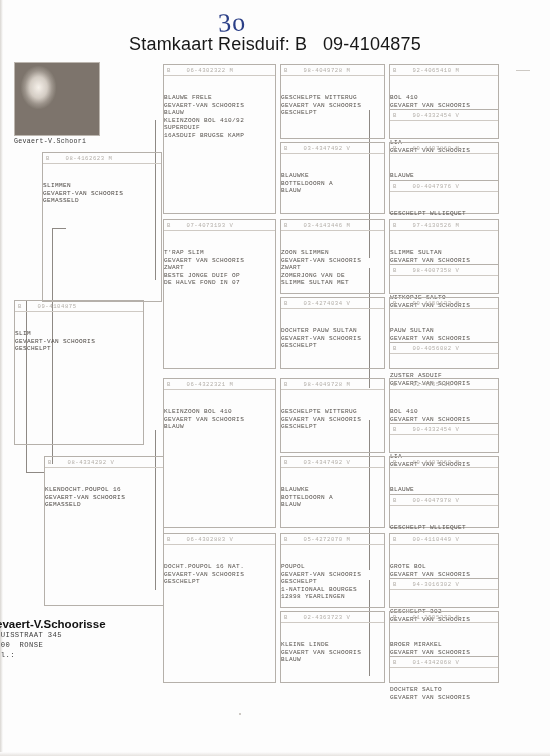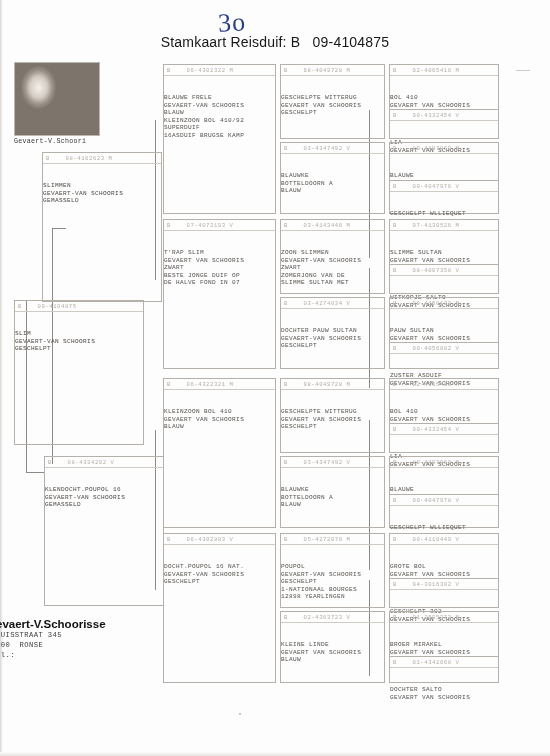--- a/index.html
+++ b/index.html
@@ -15,21 +15,21 @@
     position:absolute;left:218px;top:8px;
     font-family:"Liberation Serif","DejaVu Serif",serif;
     font-size:26px;color:#2b3f87;letter-spacing:1px;
     transform:rotate(-3deg);
   }
 
   
   .title{
     position:absolute;left:0;top:34px;width:550px;text-align:center;
     font-family:"Liberation Sans","DejaVu Sans",sans-serif;
-    font-size:14px;color:#171717;letter-spacing:.2px;white-space:pre;
+    font-size:18px;color:#171717;letter-spacing:.2px;white-space:pre;
   }
 
   
   .photo-wrap{position:absolute;left:14px;top:62px;width:84px;}
   .photo{
     width:84px;height:72px;
     background:
       radial-gradient(ellipse 18px 22px at 28% 34%, #efeae4 0%, #cfc8c0 48%, #9b938b 76%, #7d756d 100%),
       radial-gradient(ellipse 17px 21px at 70% 28%, #e3ddd6 0%, #b9b2aa 50%, #8b837b 80%, #6e675f 100%),
       linear-gradient(180deg,#8e8880 0%,#a49d95 28%,#d8d3cc 52%,#b3aca4 74%,#7e776f 100%);

